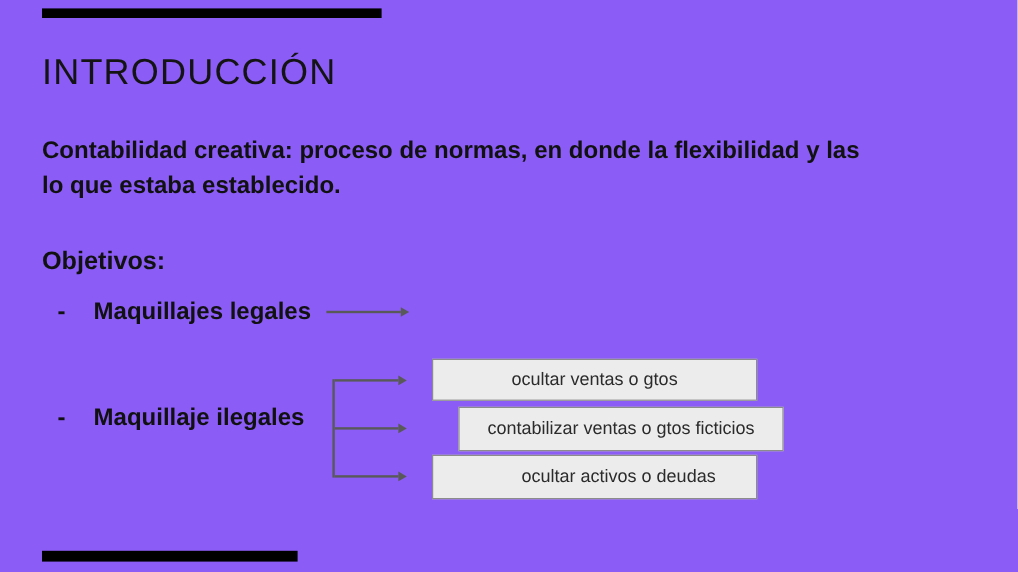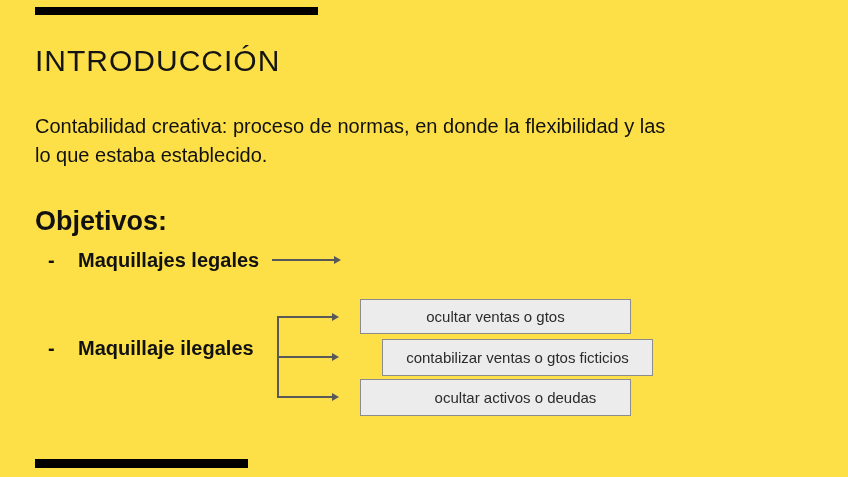--- a/index.html
+++ b/index.html
@@ -1,39 +1,39 @@
 <!DOCTYPE html>
 <html><head>
 <meta charset="utf-8">
 <style>
   html,body{margin:0;padding:0;background:#ffffff;}
   .slide{
     position:relative;
     width:848px;height:477px;
-    background:#fde047;
+    background:#8b5cf6;
     overflow:hidden;
     font-family:"Liberation Sans","DejaVu Sans",sans-serif;
     color:#1a1a1a;
   }
   .accent-bar{position:absolute;background:#000000;}
   .bar-top{left:35px;top:7px;width:283px;height:8px;}
   .bar-bottom{left:35px;top:459px;width:213px;height:9px;}
 
   .title{
     position:absolute;left:35px;top:44px;
     font-size:30px;font-weight:400;letter-spacing:1px;color:#141414;
   }
   .intro{
     position:absolute;left:35px;top:112px;
-    font-size:20px;font-weight:400;line-height:29px;color:#111111;
+    font-size:20px;font-weight:700;line-height:29px;color:#111111;
     white-space:nowrap;
   }
   .objetivos{
     position:absolute;left:35px;top:206px;
-    font-size:27px;font-weight:700;color:#111111;
+    font-size:21px;font-weight:700;color:#111111;
   }
   .bullet{
     position:absolute;display:flex;
     font-size:20px;font-weight:700;color:#111111;white-space:nowrap;
   }
   .bullet .dash{width:30px;text-align:left;}
   .bullet-1{left:48px;top:249px;}
   .bullet-2{left:48px;top:337px;}
 
   .gbox{

